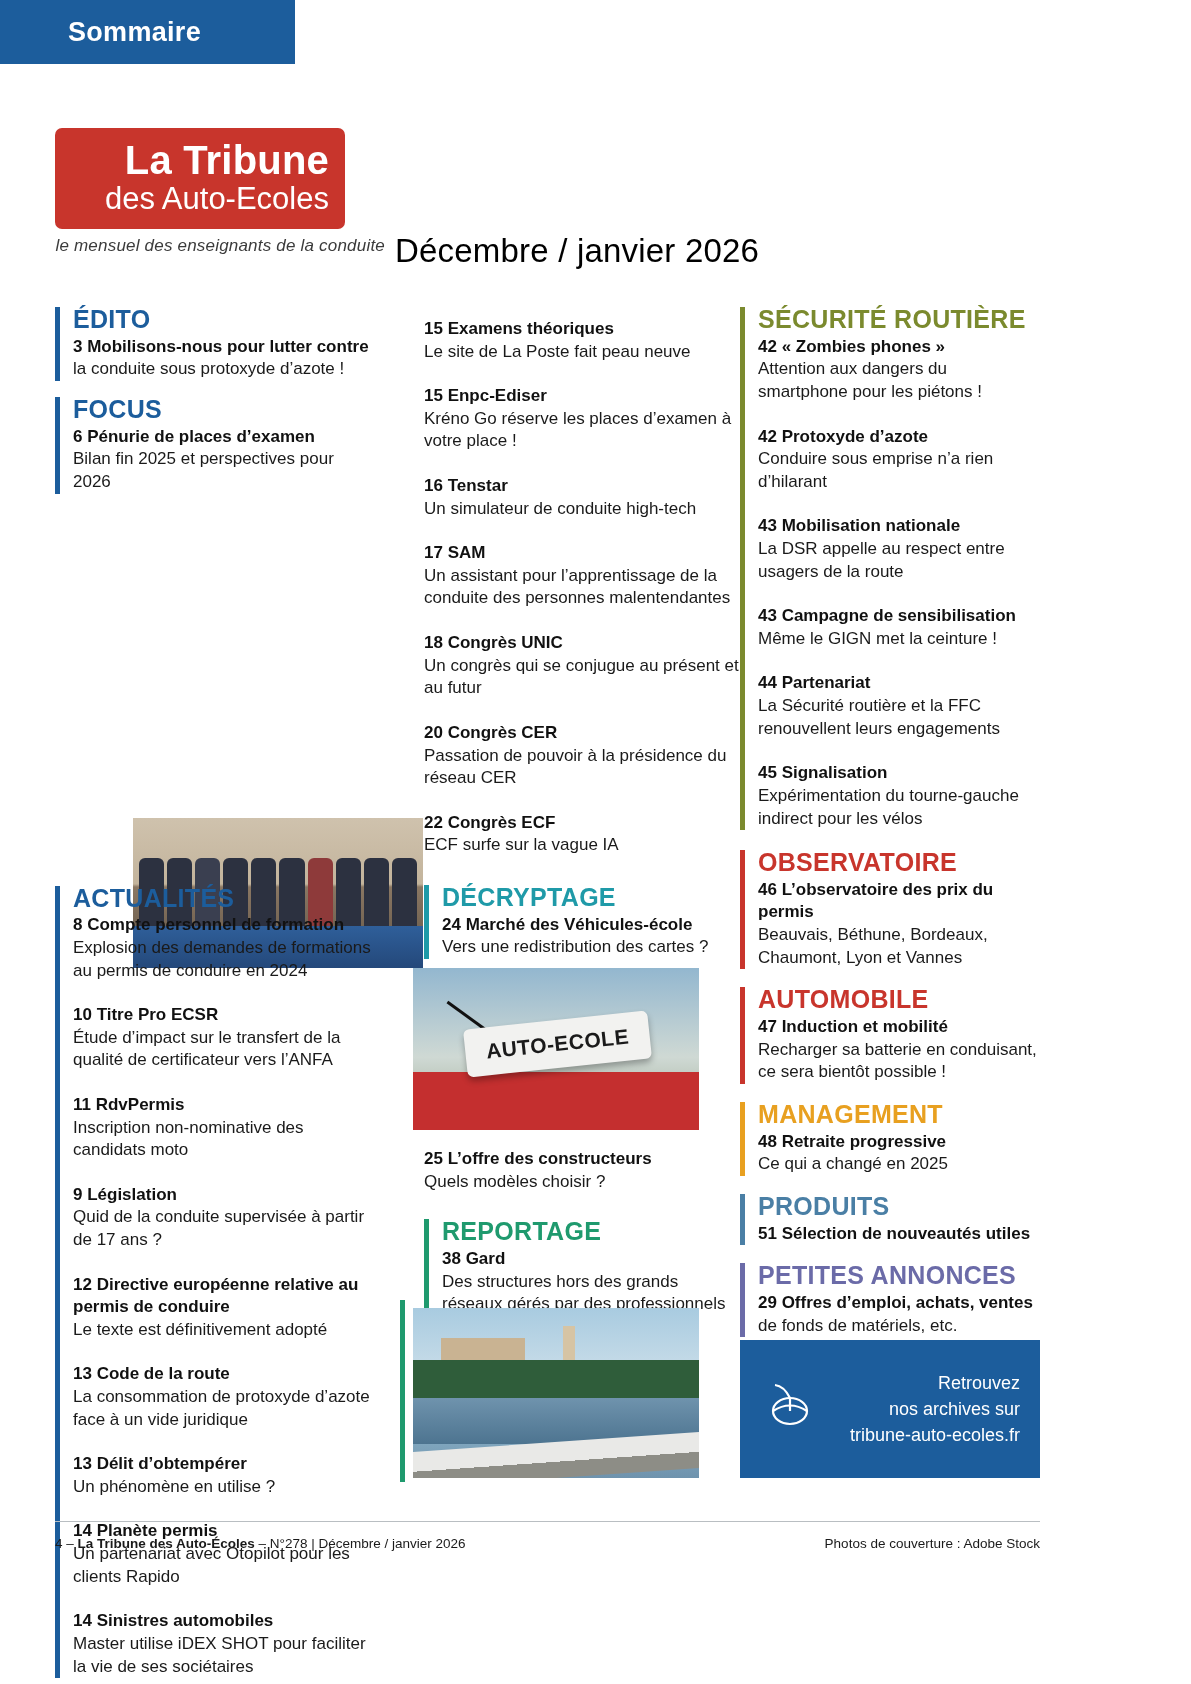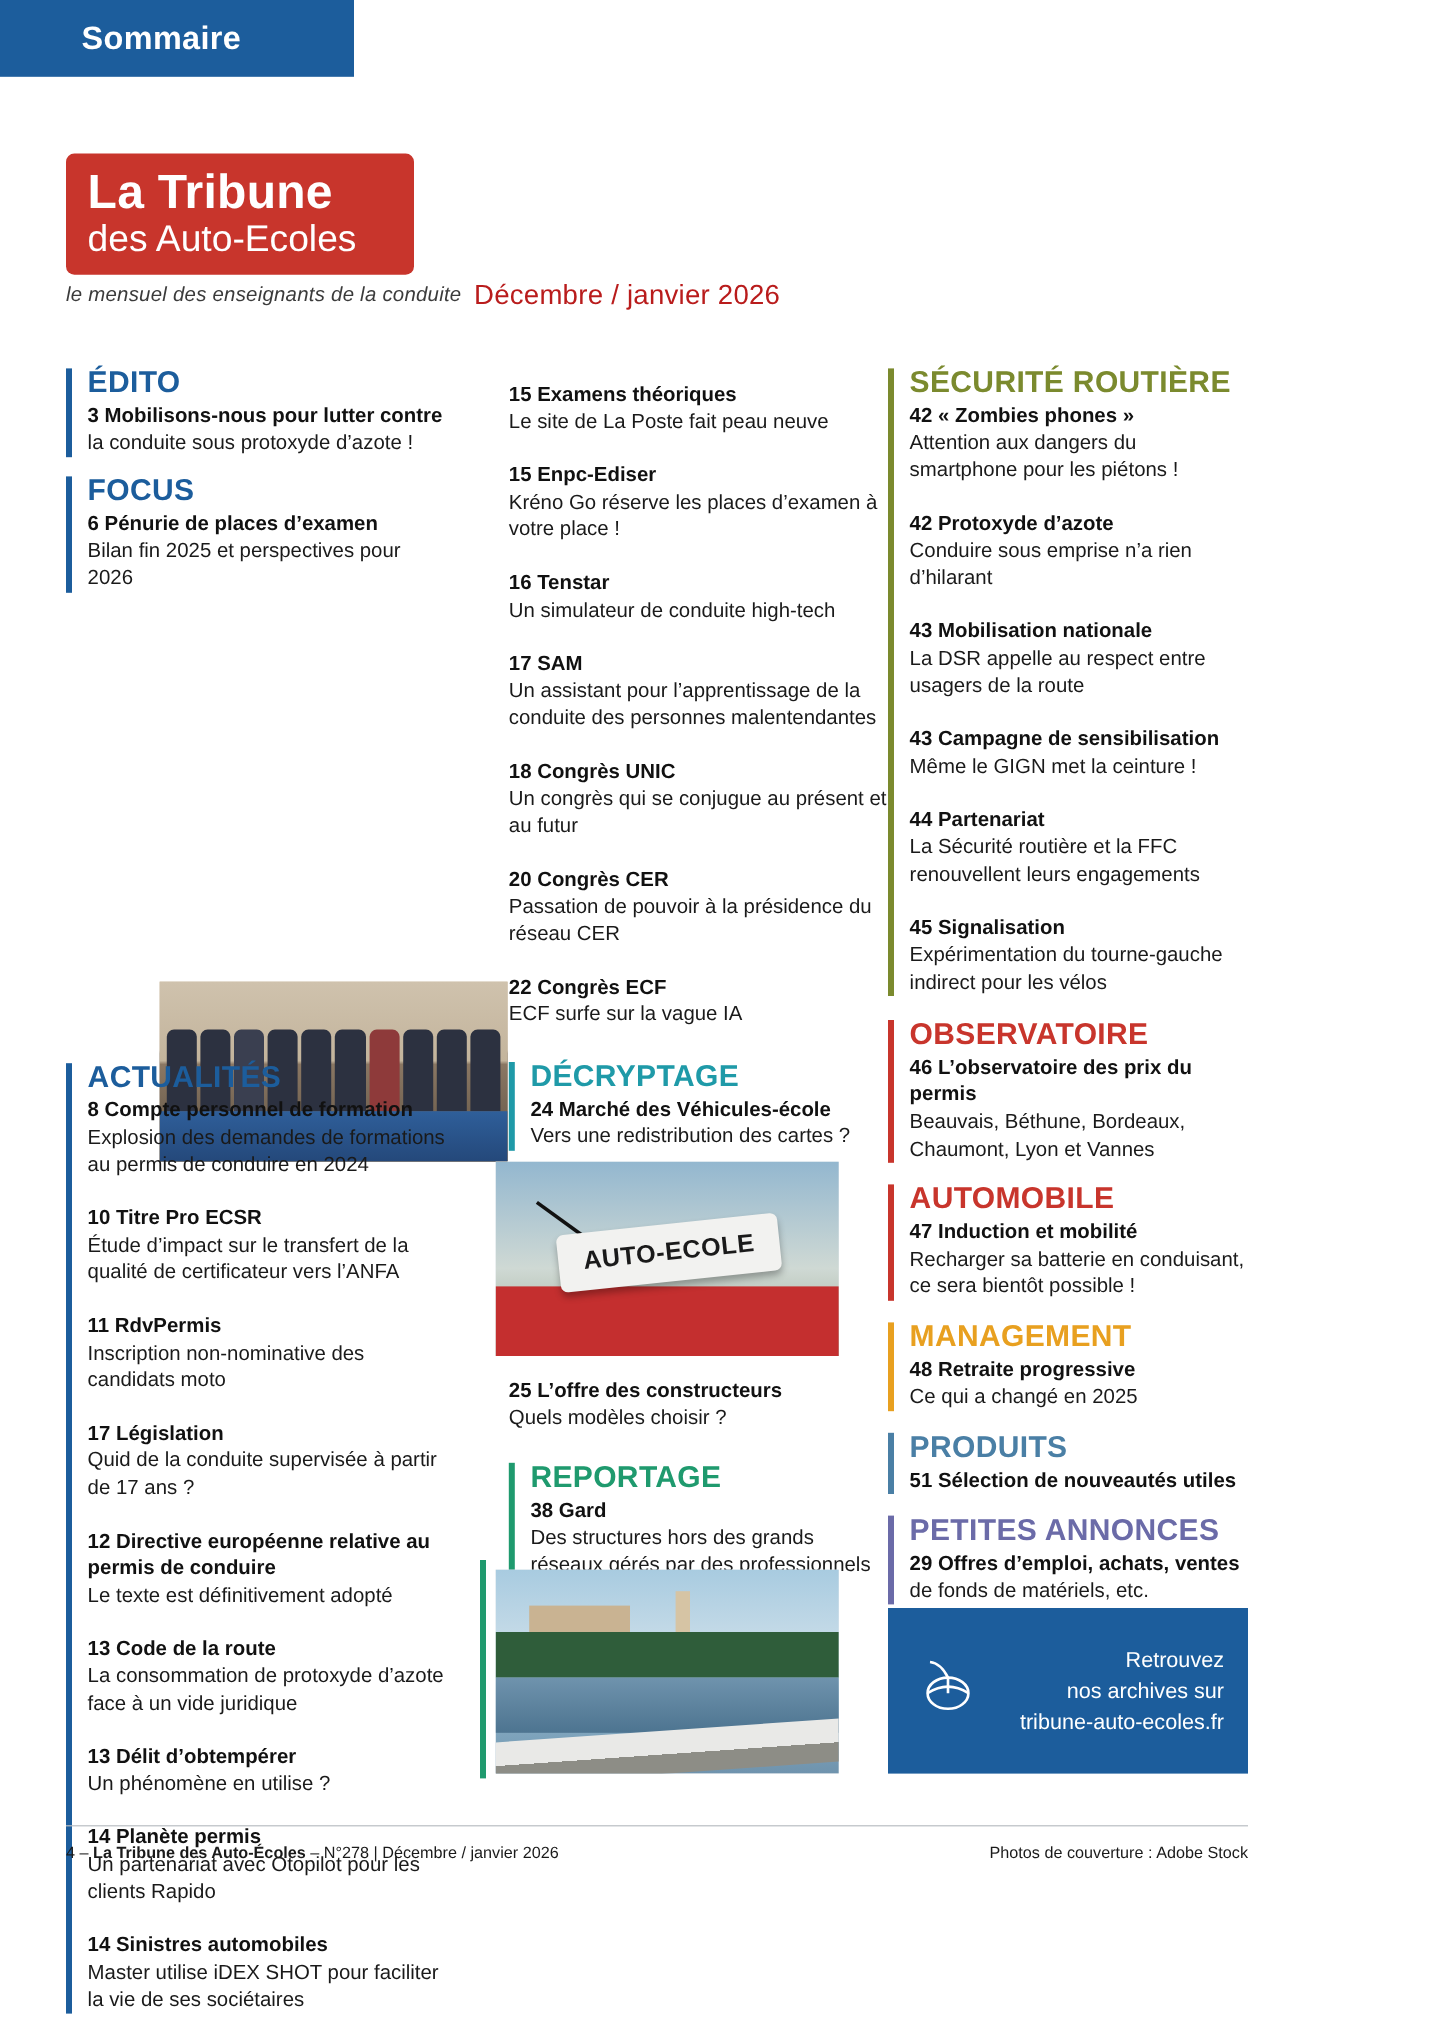--- a/index.html
+++ b/index.html
@@ -18,34 +18,34 @@
     width: 295px; height: 64px;
     background: #1c5d9c;
     display: flex; align-items: center;
   }
   .header-tab span {
     color: #ffffff; font-size: 27px; font-weight: bold;
     letter-spacing: .3px; padding-left: 68px;
   }
 
   
-  .logo-wrap { position: absolute; left: 55px; top: 128px; width: 330px; }
+  .logo-wrap { position: absolute; left: 55px; top: 128px; width: 330px; text-align: right; }
   .logo-box {
     background: #c8352c; border-radius: 7px;
     padding: 12px 16px 14px 18px; width: 290px;
   }
   .logo-l1 { color:#fff; font-size: 40px; font-weight: bold; line-height: 1.02; letter-spacing:.2px;}
   .logo-l2 { color:#fff; font-size: 31px; font-weight: normal; line-height: 1.05; margin-top:2px;}
   .logo-tag {
     margin-top: 7px; font-size: 17px; color:#3b3b3b;
     font-style: italic; letter-spacing: .2px;
   }
   .issue-date {
     position: absolute; left: 395px; top: 232px;
-    font-size: 23px; color: #b91c1c; letter-spacing: .2px;
+    font-size: 33px; color: #000000; letter-spacing: .2px;
   }
 
   
   .col { position: absolute; top: 305px; }
   .col-1 { left: 55px;  width: 320px; }
   .col-2 { left: 424px; width: 315px; }
   .col-3 { left: 740px; width: 300px; }
 
   
   .sec { position: relative; padding-left: 18px; margin-bottom: 6px; }
@@ -196,21 +196,21 @@
       </div>
       <div class="entry">
         <div class="e-head">10 Titre Pro ECSR</div>
         <div class="e-body">Étude d’impact sur le transfert de la qualité de certificateur vers l’ANFA</div>
       </div>
       <div class="entry">
         <div class="e-head">11 RdvPermis</div>
         <div class="e-body">Inscription non-nominative des candidats moto</div>
       </div>
       <div class="entry">
-        <div class="e-head">17 Législation</div>
+        <div class="e-head">9 Législation</div>
         <div class="e-body">Quid de la conduite supervisée à partir de 17 ans ?</div>
       </div>
       <div class="entry">
         <div class="e-head">12 Directive européenne relative au permis de conduire</div>
         <div class="e-body">Le texte est définitivement adopté</div>
       </div>
       <div class="entry">
         <div class="e-head">13 Code de la route</div>
         <div class="e-body">La consommation de protoxyde d’azote face à un vide juridique</div>
       </div>

